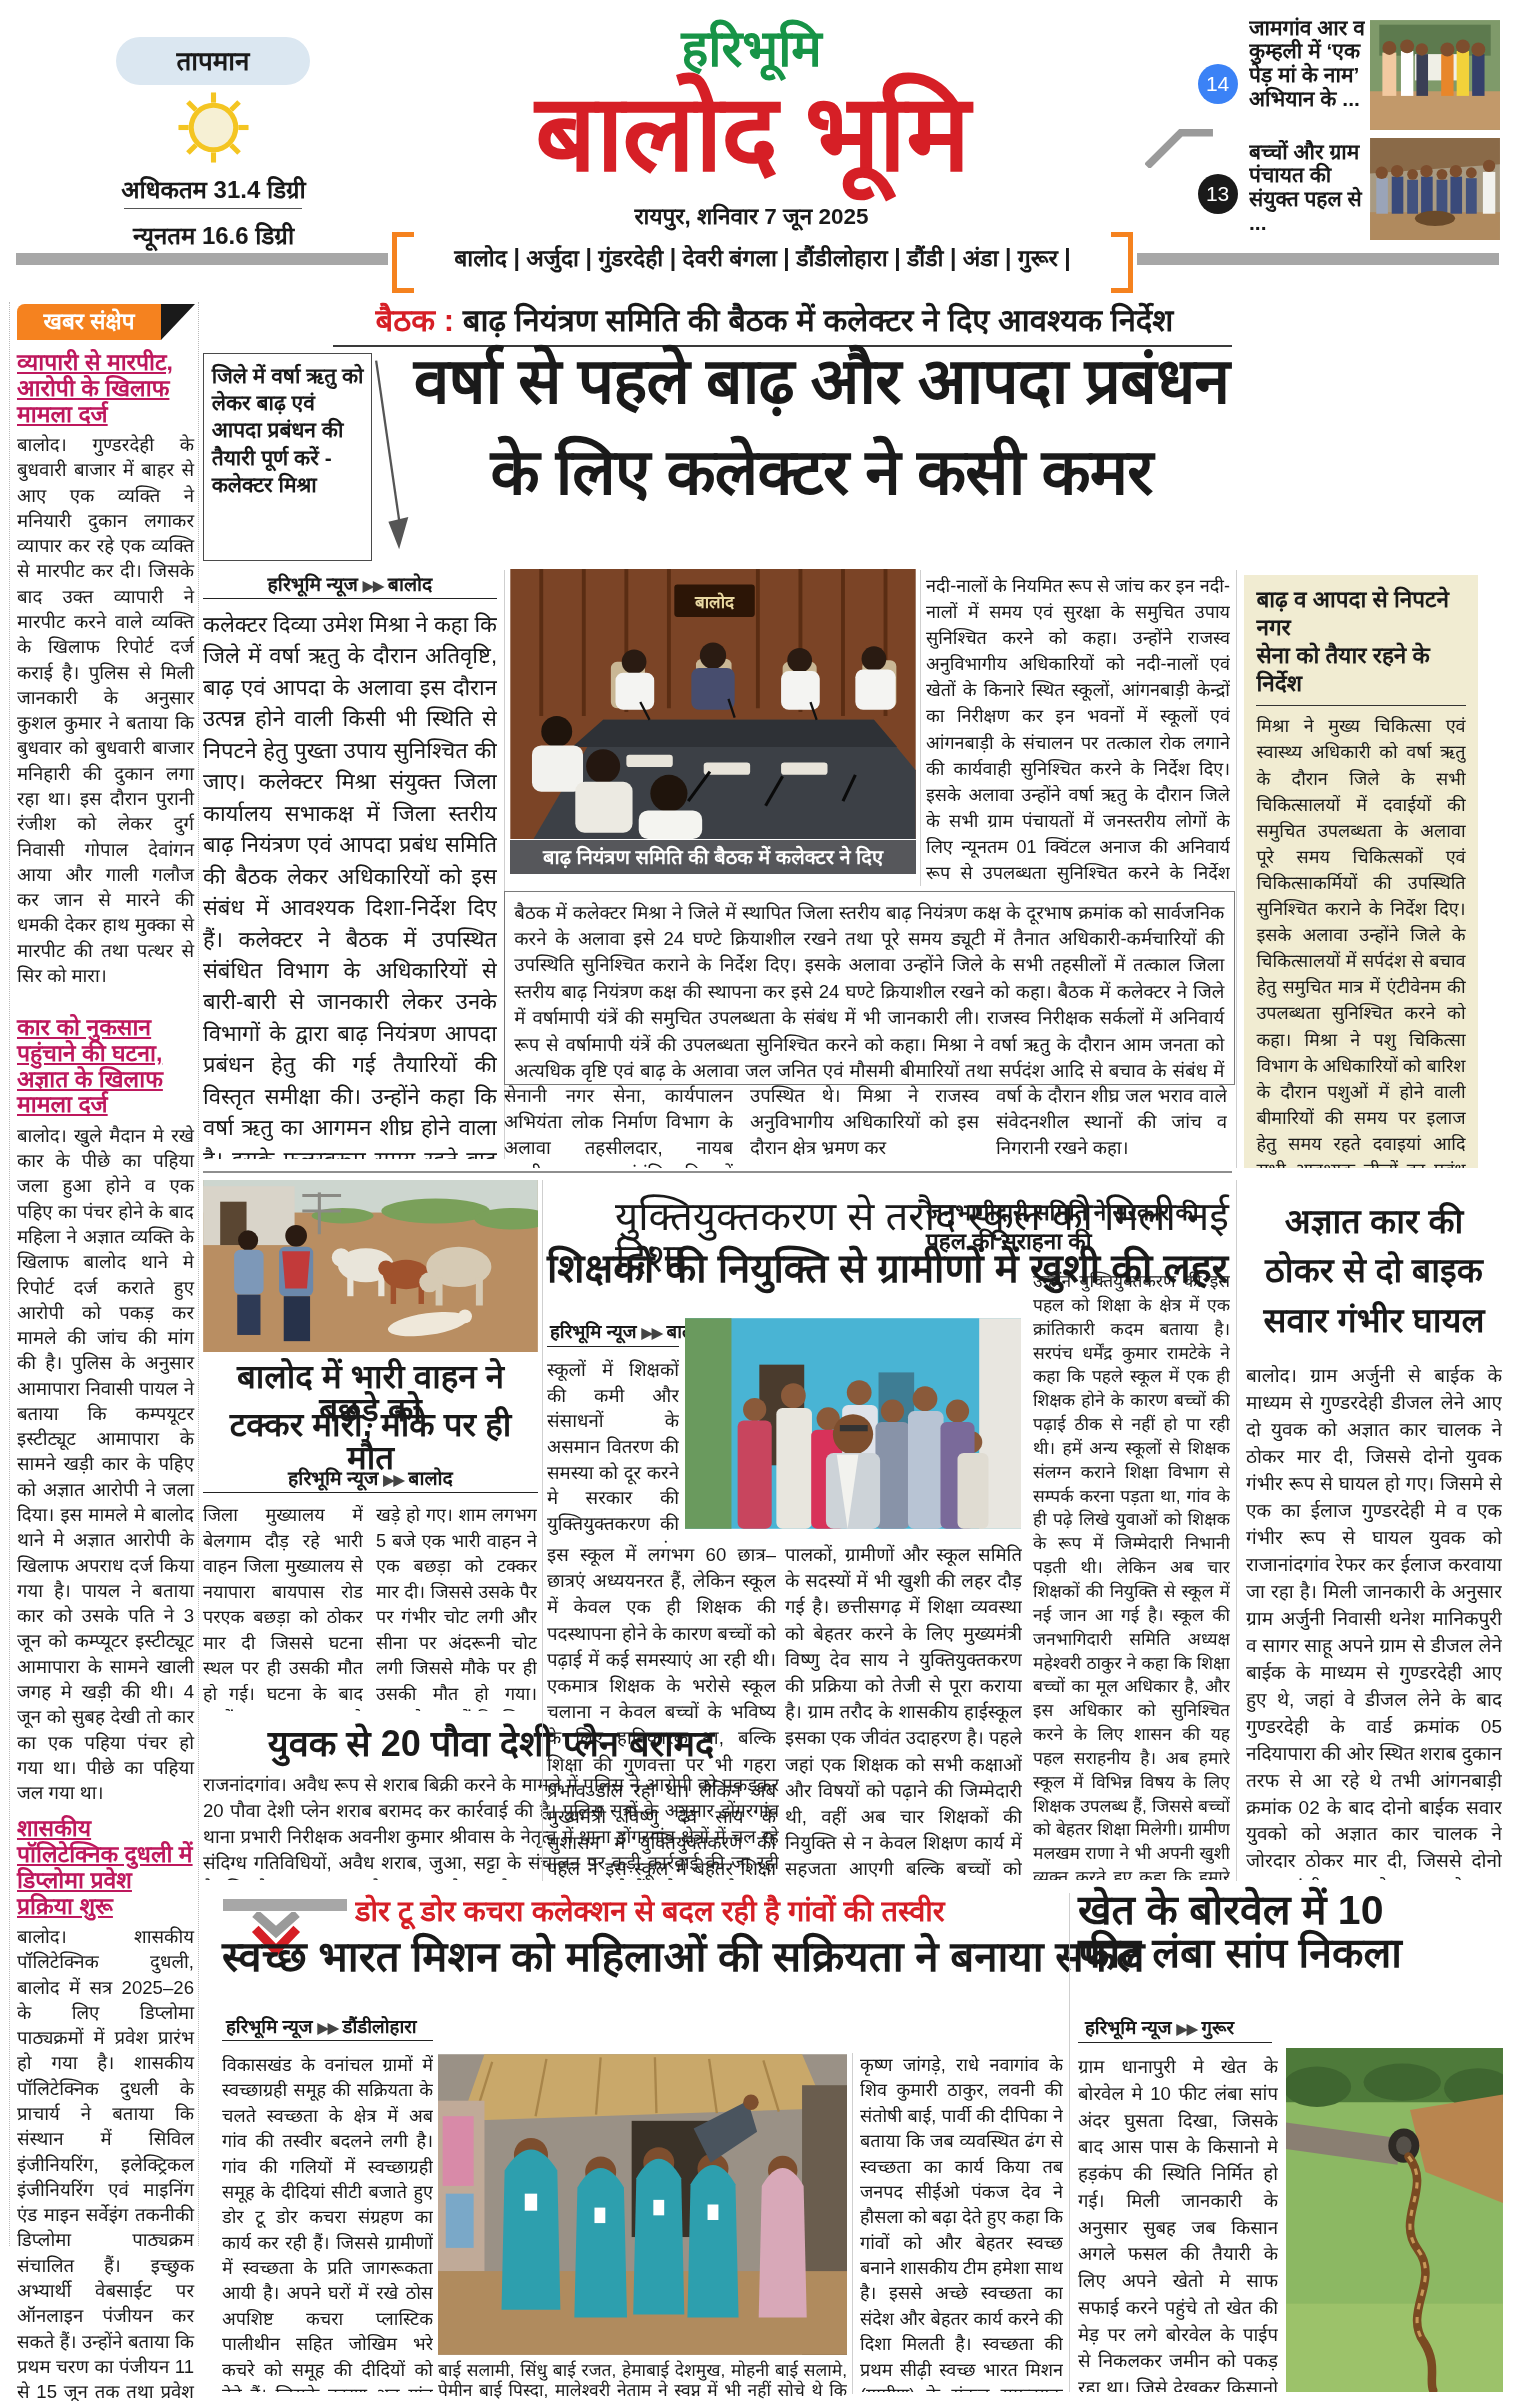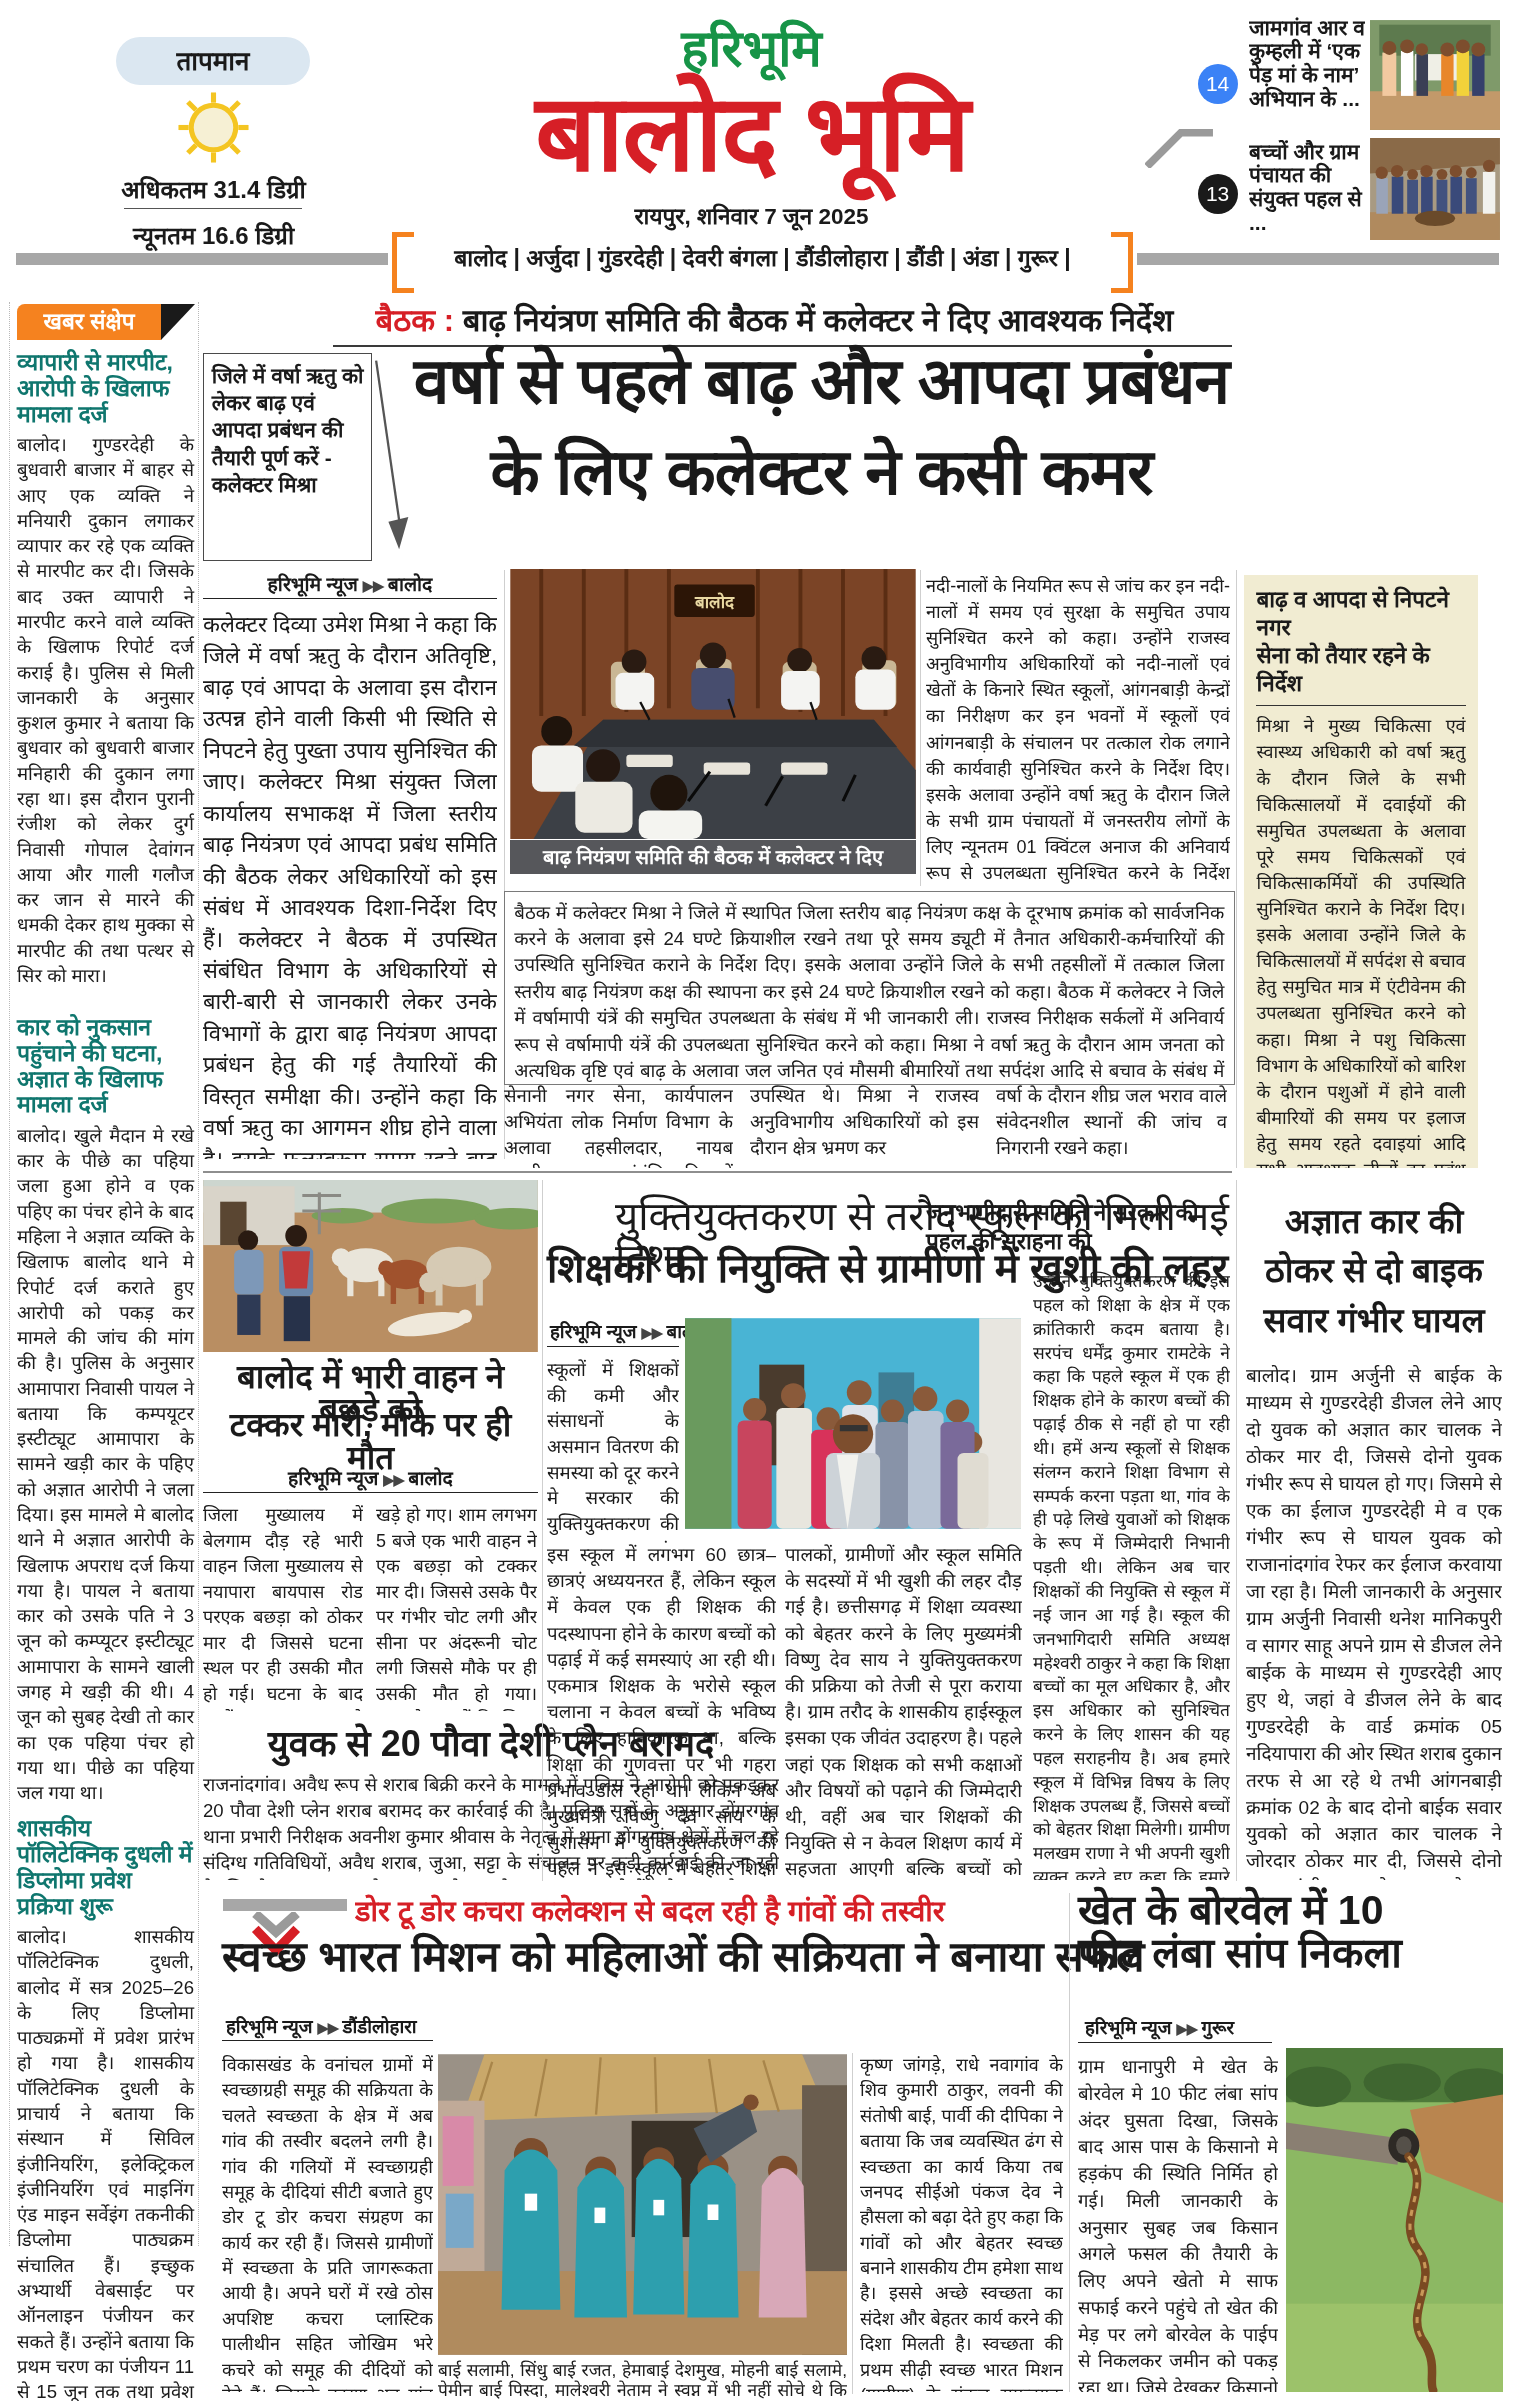--- a/index.html
+++ b/index.html
@@ -3,21 +3,21 @@
 <meta charset="utf-8">
 <style>
   html,body{margin:0;padding:0;background:#e8e8e8;}
   #page{position:relative;width:1514px;height:2401px;background:#ffffff;overflow:hidden;
         font-family:"Liberation Sans","DejaVu Sans",sans-serif;color:#1a1a1a;}
   .abs{position:absolute;}
   .clip{overflow:hidden;}
   .just{text-align:justify;text-justify:inter-word;}
   .ctr{text-align:center;}
   .bold{font-weight:bold;}
-  .hl{font-weight:800;color:#0f766e;}
+  .hl{font-weight:800;color:#be185d;text-decoration:underline;}
   .byline{font-weight:bold;font-size:19.4px;white-space:nowrap;}
   .byline .arr{color:#444;font-size:15.5px;letter-spacing:-1.5px;padding:0 4.6px;}
   .vrule{border-left:0.8px solid #cfcfcf;}
   .vdot{border-left:1.5px dotted #b9b9b9;}
   .gray-bar{background:#a7a7a7;height:11.6px;}
   .red{color:#d61f26;}
   svg{display:block;}
 </style>
 </head>
 <body>

